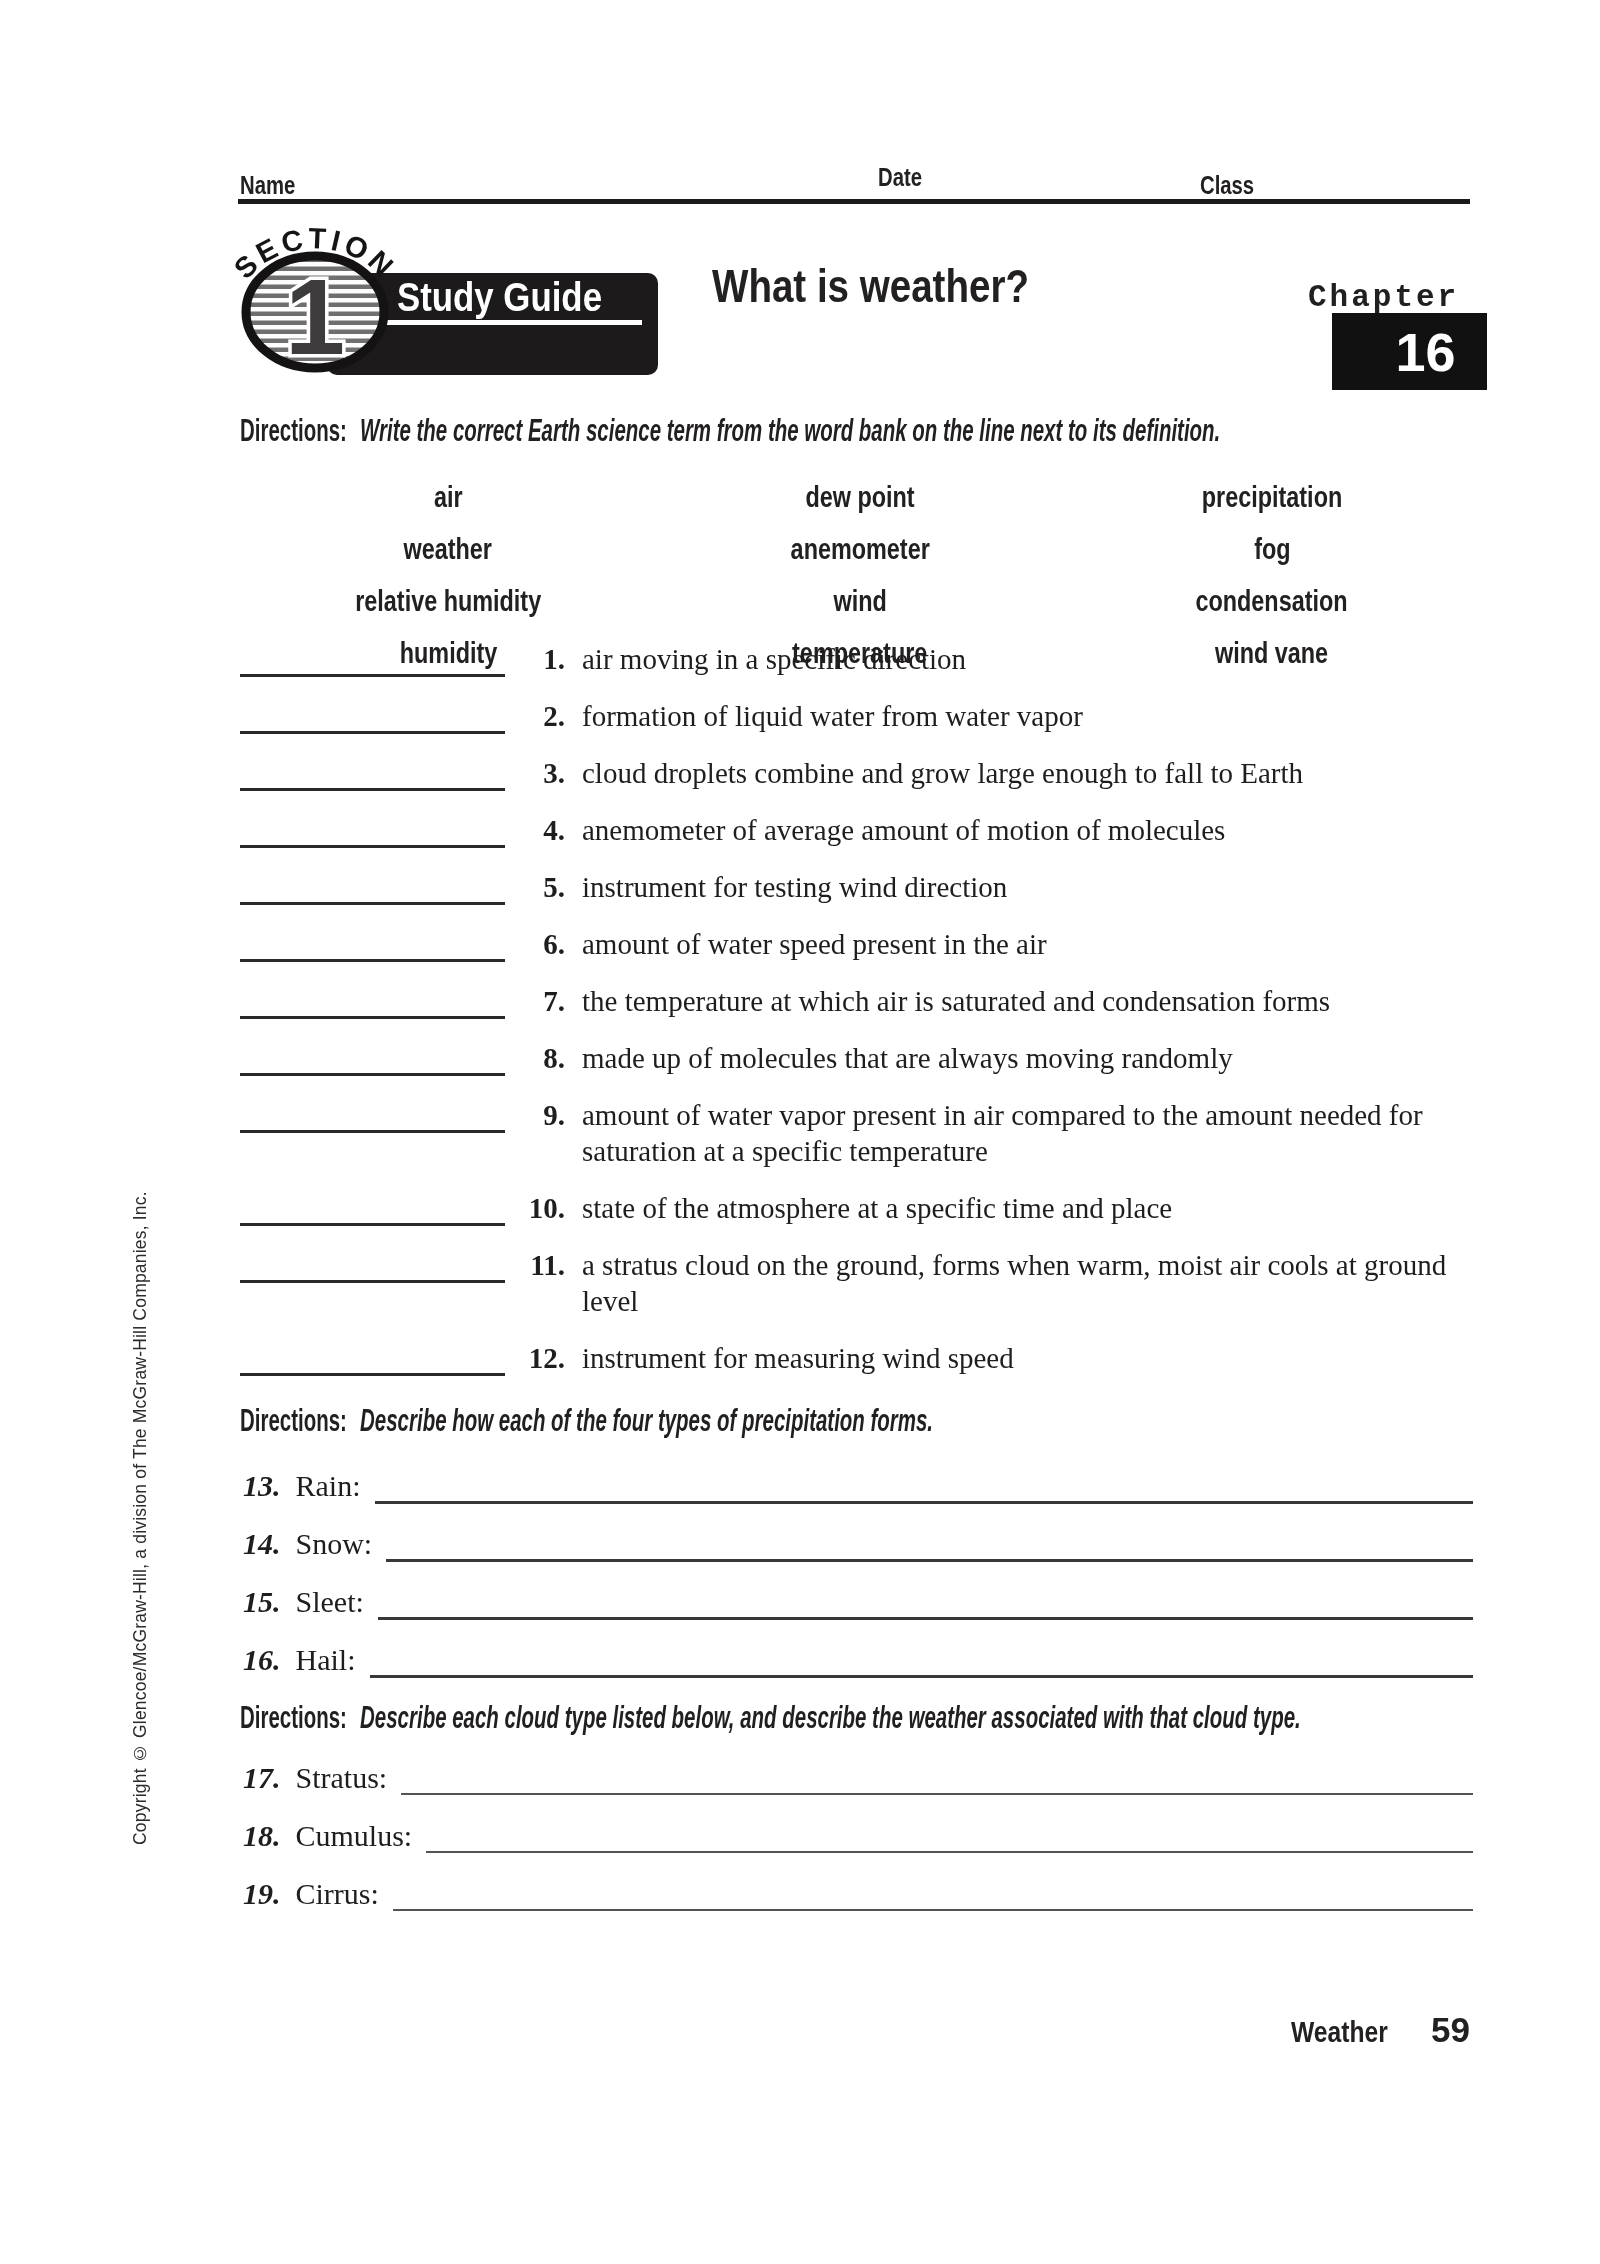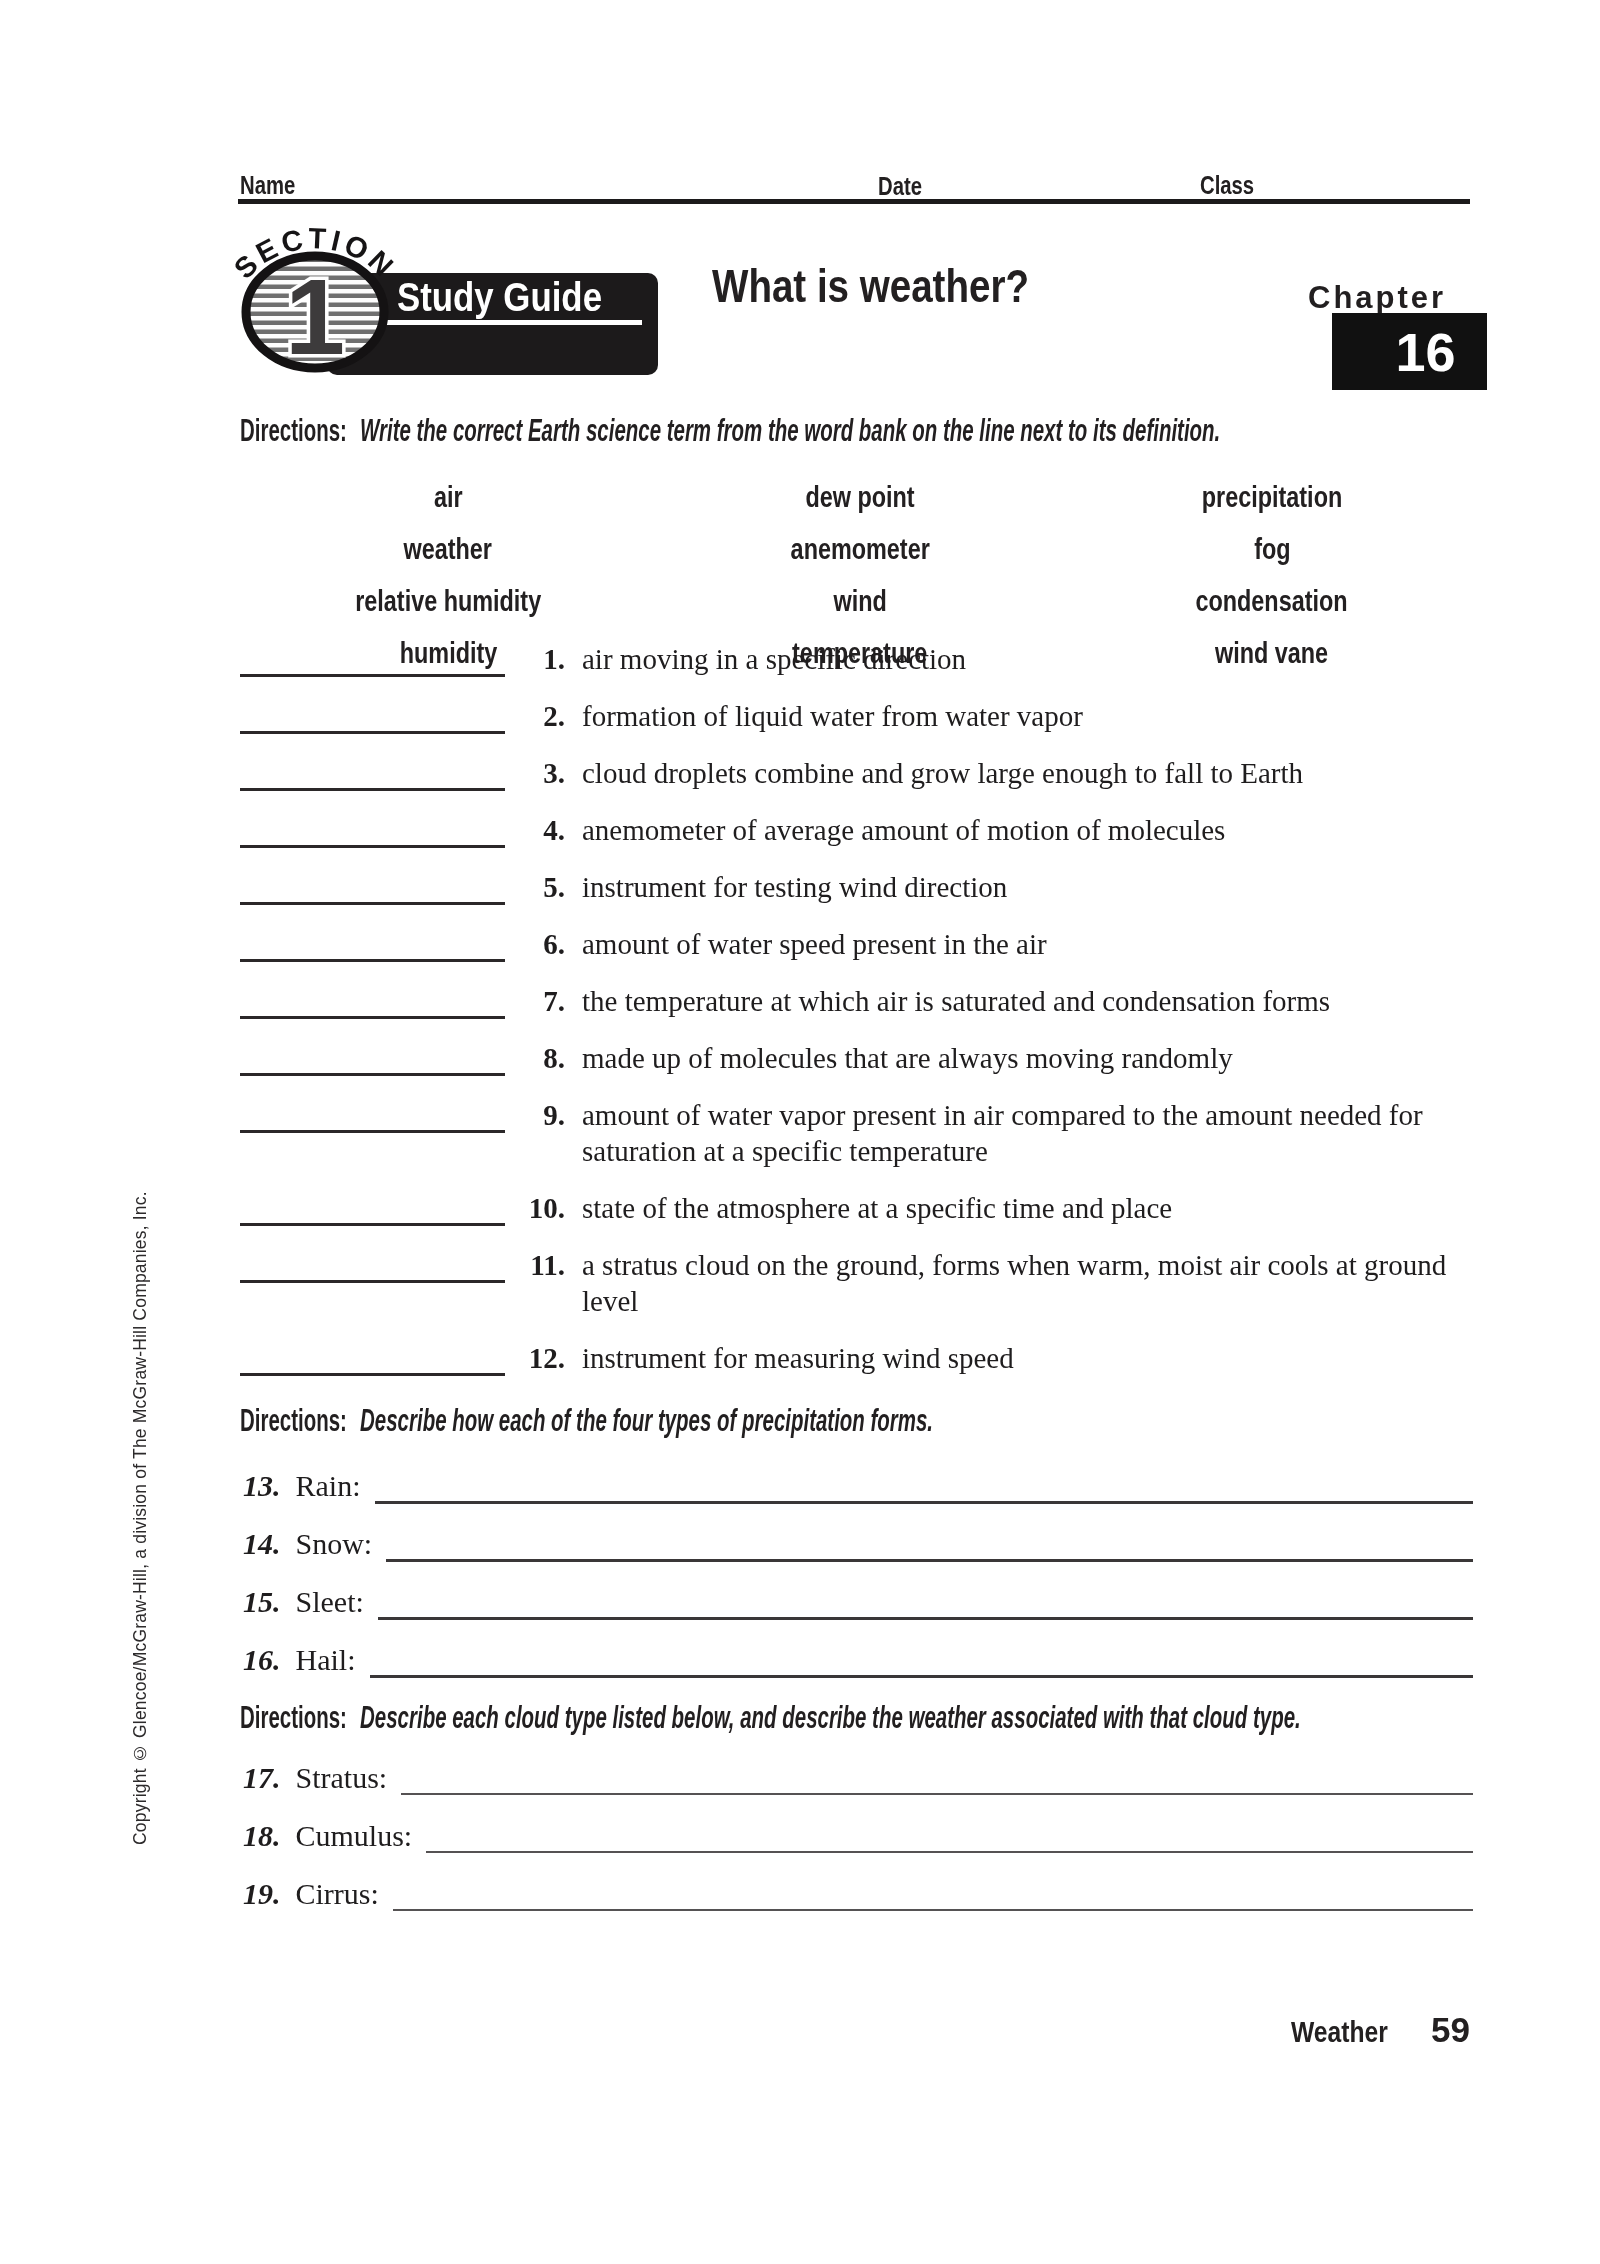--- a/index.html
+++ b/index.html
@@ -11,21 +11,21 @@
   .sqc{display:inline-block;transform:scaleX(.78);transform-origin:50% 50%;white-space:nowrap;}
   .ser{font-family:"Liberation Serif","DejaVu Serif",serif;color:#1f1d1e;}
 
   
   .hdr-label{font-size:26px;}
   .hdr-rule{left:238px;top:199px;width:1232px;height:5px;background:#1c1a1b;}
 
   
   .main-title{left:712px;top:258px;font-size:47px;letter-spacing:0;}
   .main-title .sq{transform:scaleX(.82);}
-  .chapter-word{left:1308px;top:280px;font-size:31px;letter-spacing:3px;font-family:Liberation Sans, sans-serif;font-weight:bold;}
+  .chapter-word{left:1308px;top:280px;font-size:31px;letter-spacing:3px;font-family:Liberation Mono, monospace;font-weight:bold;}
   .chapter-box{left:1332px;top:313px;width:123px;height:77px;background:#111111;display:flex;align-items:center;justify-content:center;padding-left:32px;}
   .chapter-num{font-family:"Liberation Sans",sans-serif;font-weight:bold;font-size:54px;color:#ffffff;}
 
   
   .directions{font-size:31px;white-space:nowrap;}
   .directions .wrap{display:inline-block;transform:scaleX(.66);transform-origin:0 50%;white-space:nowrap;}
   .directions .dlabel{font-family:"Liberation Sans",sans-serif;font-weight:bold;}
   .directions .dtext{font-family:"Liberation Sans",sans-serif;font-weight:bold;font-style:italic;margin-left:20px;}
 
   
@@ -56,21 +56,21 @@
   .sidebar{left:130px;top:1186px;height:664px;writing-mode:vertical-rl;transform:rotate(180deg);
            font-family:"Liberation Sans",sans-serif;font-size:17.5px;color:#2c2a2b;letter-spacing:.2px;
            text-align:center;}
 </style>
 </head>
 <body>
 
 <div class="page">
 
   <div class="abs cond hdr-label" style="left:240px;top:170px"><span class="sq">Name</span></div>
-  <div class="abs cond hdr-label" style="left:878px;top:171px"><span class="sq">Date</span></div>
+  <div class="abs cond hdr-label" style="left:878px;top:162px"><span class="sq">Date</span></div>
   <div class="abs cond hdr-label" style="left:1200px;top:170px"><span class="sq">Class</span></div>
   <div class="abs hdr-rule"></div>
 
   <svg class="abs" style="left:210px;top:210px" width="460" height="190" viewBox="0 0 460 190">
     <defs>
       <pattern id="stripes" width="12" height="9" patternUnits="userSpaceOnUse">
         <rect width="12" height="9" fill="#fdfdfd"></rect>
         <rect y="2.5" width="12" height="4.5" fill="#6f6f6f"></rect>
       </pattern>
     </defs>

